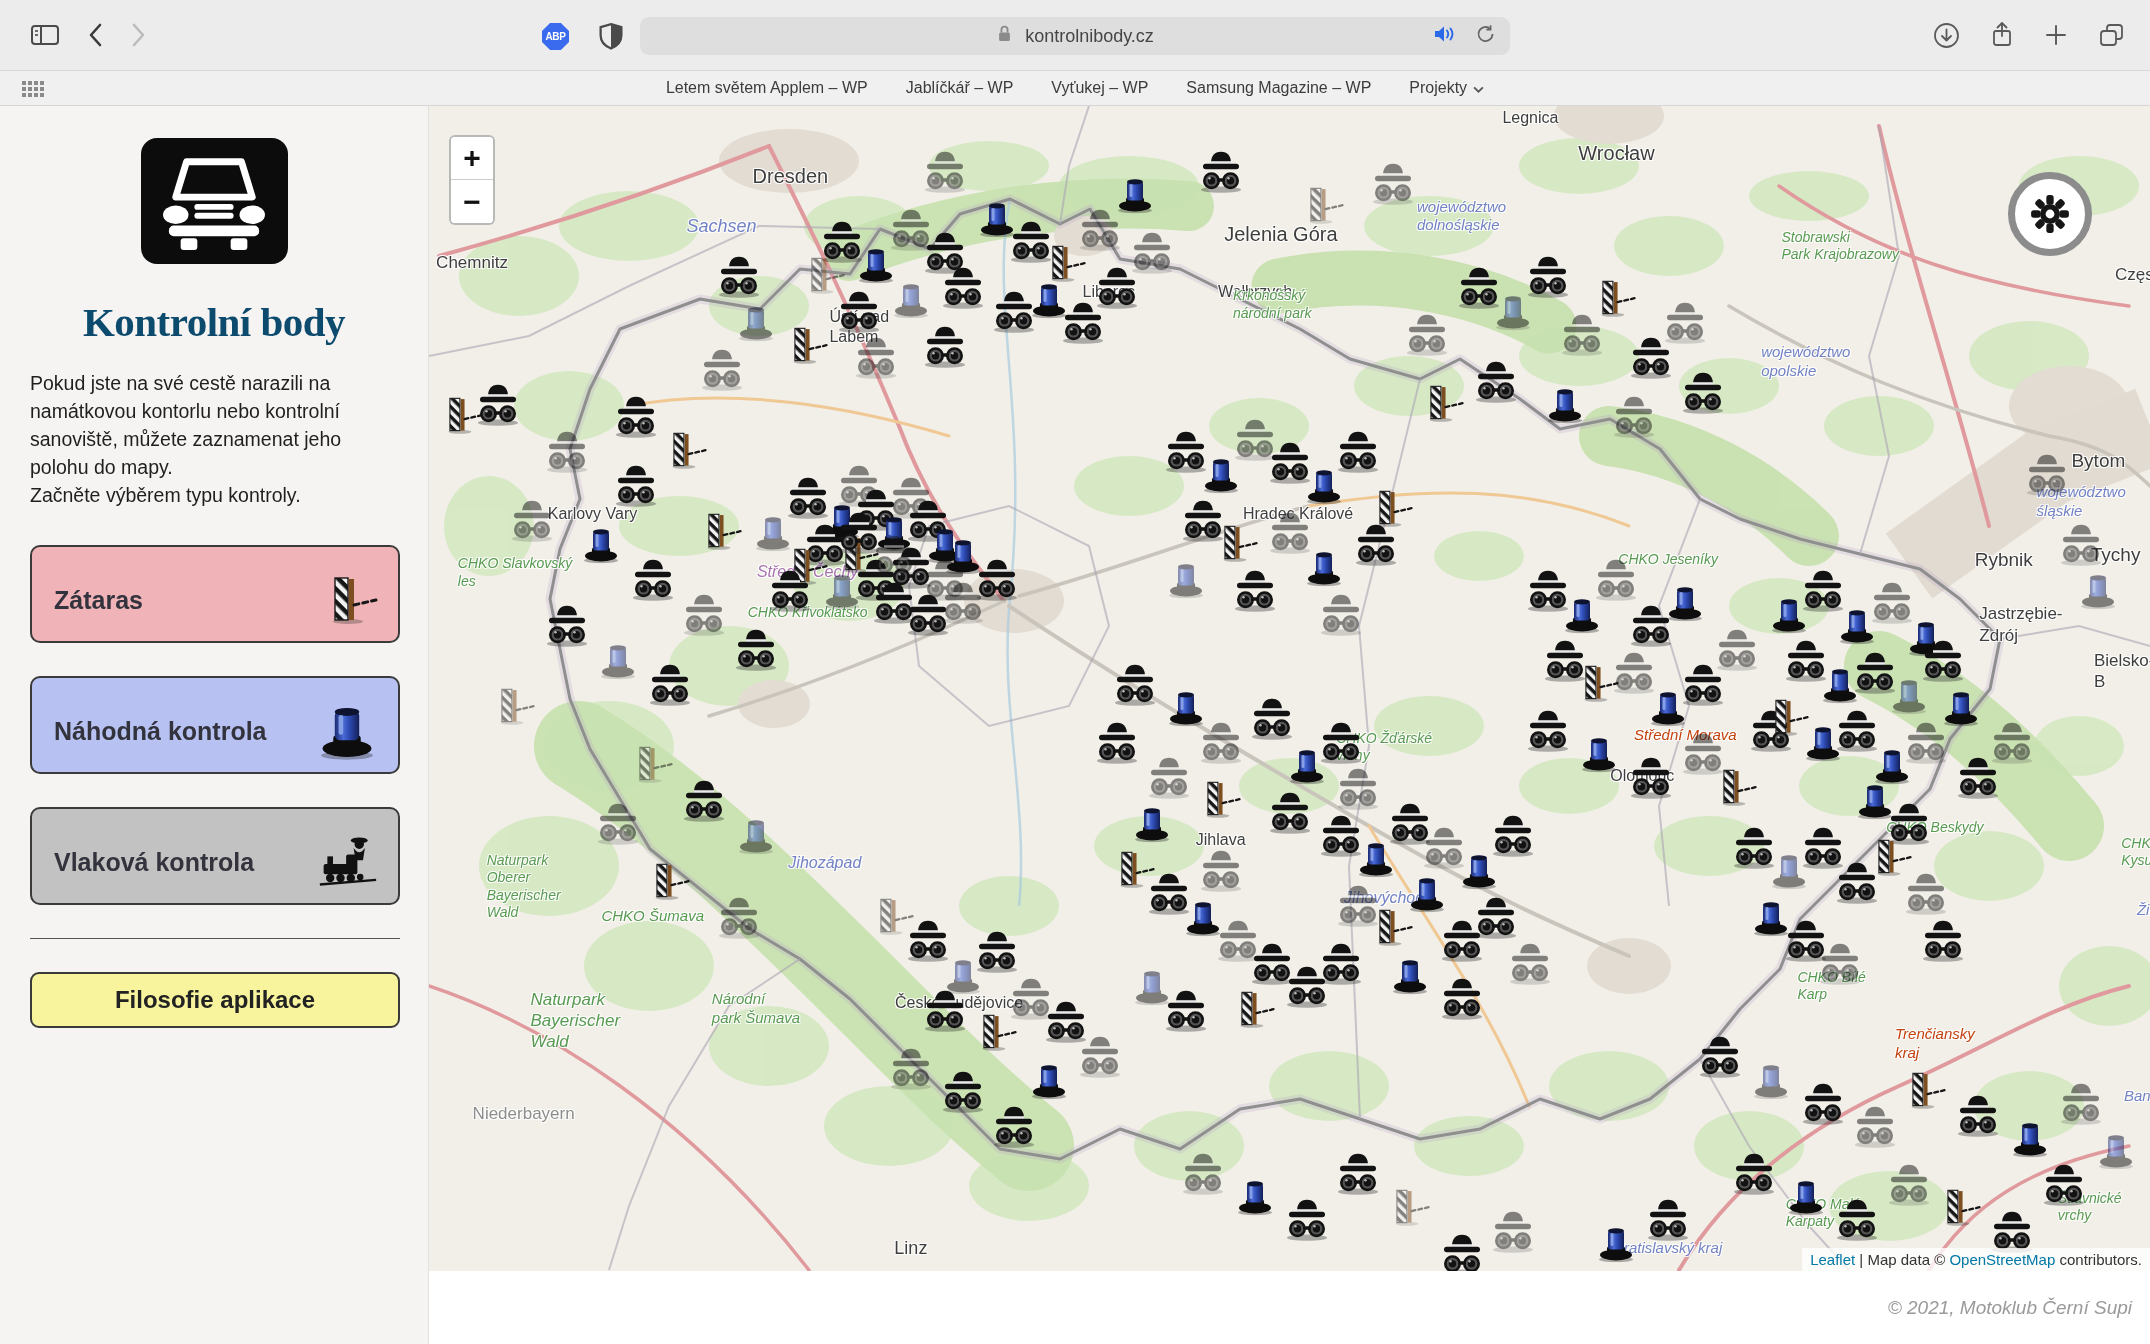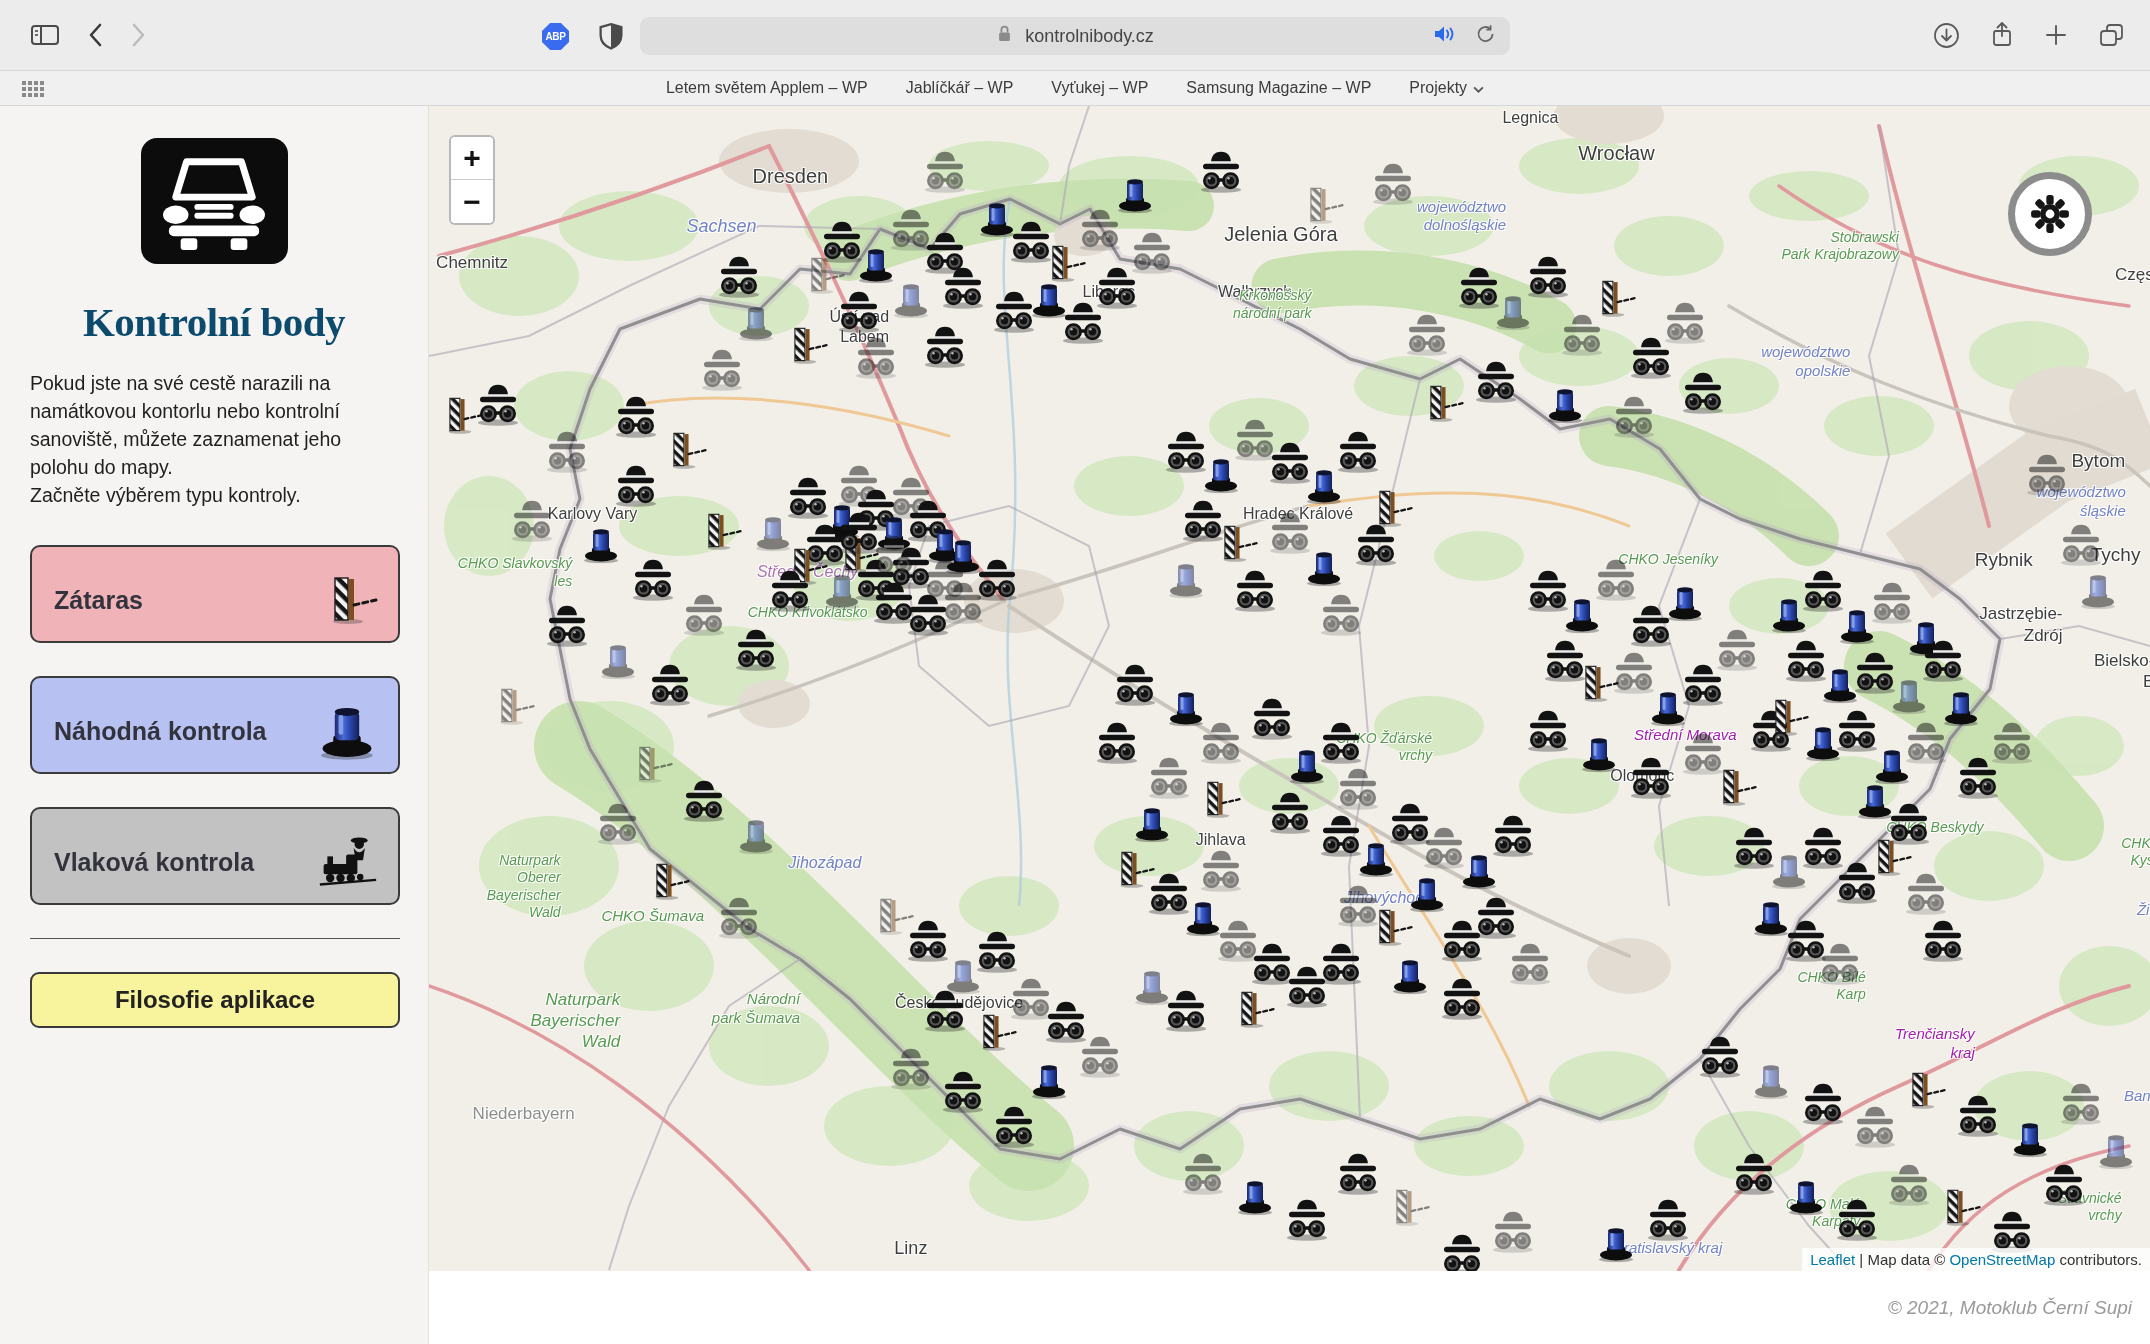--- a/index.html
+++ b/index.html
@@ -39,28 +39,28 @@
   .type-btn:first-of-type { margin-top:36px; }
   .tb-label { font-size:25px; font-weight:bold; color:#33333d; }
   .divider { width:370px; margin:6px 0 0 30px; border:none; border-top:1.5px solid #555; }
   .info-btn { display:block; width:370px; height:56px; margin:33px 0 0 30px; border:2px solid #3a3a3a; border-radius:9px;
               font-size:24px; font-weight:bold; color:#222; cursor:pointer; font-family:"Liberation Sans",sans-serif; }
 
   
   .map { position:relative; height:1165px; overflow:hidden; background:#f2efe8; }
   .map-svg { position:absolute; left:0; top:0; }
   #map-labels, #map-markers { position:absolute; left:0; top:0; width:100%; height:100%; pointer-events:none; }
-  .map-label { position:absolute; transform:translate(-50%,-50%); white-space:pre-line; text-align:right; line-height:1.25;
+  .map-label { position:absolute; transform:translate(-50%,-50%); white-space:pre-line; text-align:left; line-height:1.25;
                text-shadow:-1px -1px 0 rgba(255,255,255,.85), 1px -1px 0 rgba(255,255,255,.85), -1px 1px 0 rgba(255,255,255,.85), 1px 1px 0 rgba(255,255,255,.85); }
   .lbl-city   { color:#3e3e3e; }
   .lbl-dim    { color:#8d8d8d; }
   .lbl-region { color:#7282c4; font-style:italic; }
   .lbl-park   { color:#589a51; font-style:italic; }
   .lbl-purple { color:#a873ae; font-style:italic; }
-  .lbl-salmon { color:#a21caf; font-style:italic; }
+  .lbl-salmon { color:#c2410c; font-style:italic; }
   .mk { position:absolute; transform:translate(-50%,-62%); pointer-events:auto; }
   .mk-s { width:46px; height:44px; }
   .mk-b { width:40px; height:38px; }
   .mk-z { width:40px; height:48px; }
 
   .zoom-ctl { position:absolute; left:20px; top:29px; width:46px; background:#fff; border:2px solid rgba(0,0,0,0.28); border-radius:6px; overflow:hidden; }
   .zoom-btn { width:100%; height:43px; background:#fff; border:none; font-size:30px; font-weight:bold; color:#111; line-height:40px; cursor:pointer; }
   .zoom-btn:first-child { border-bottom:1px solid #ccc; }
   .gear-btn { position:absolute; right:58px; top:66px; width:84px; height:84px; border-radius:50%; background:#fff; border:7px solid #8c8c8c; cursor:pointer; display:flex; align-items:center; justify-content:center; }
 

